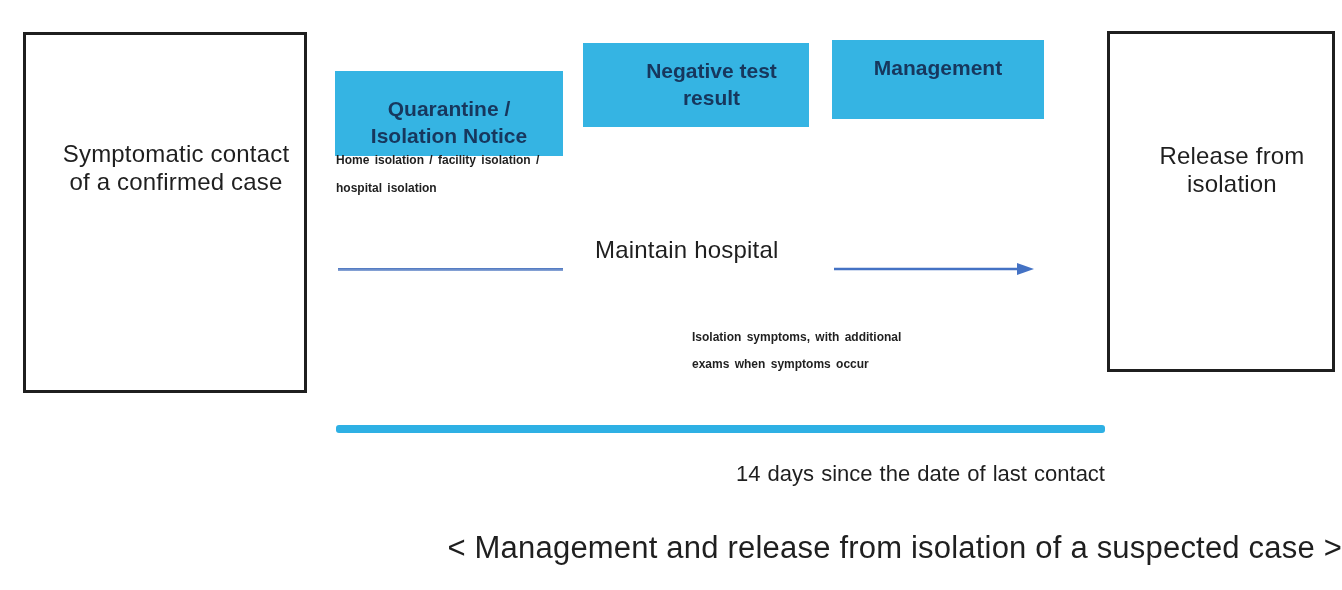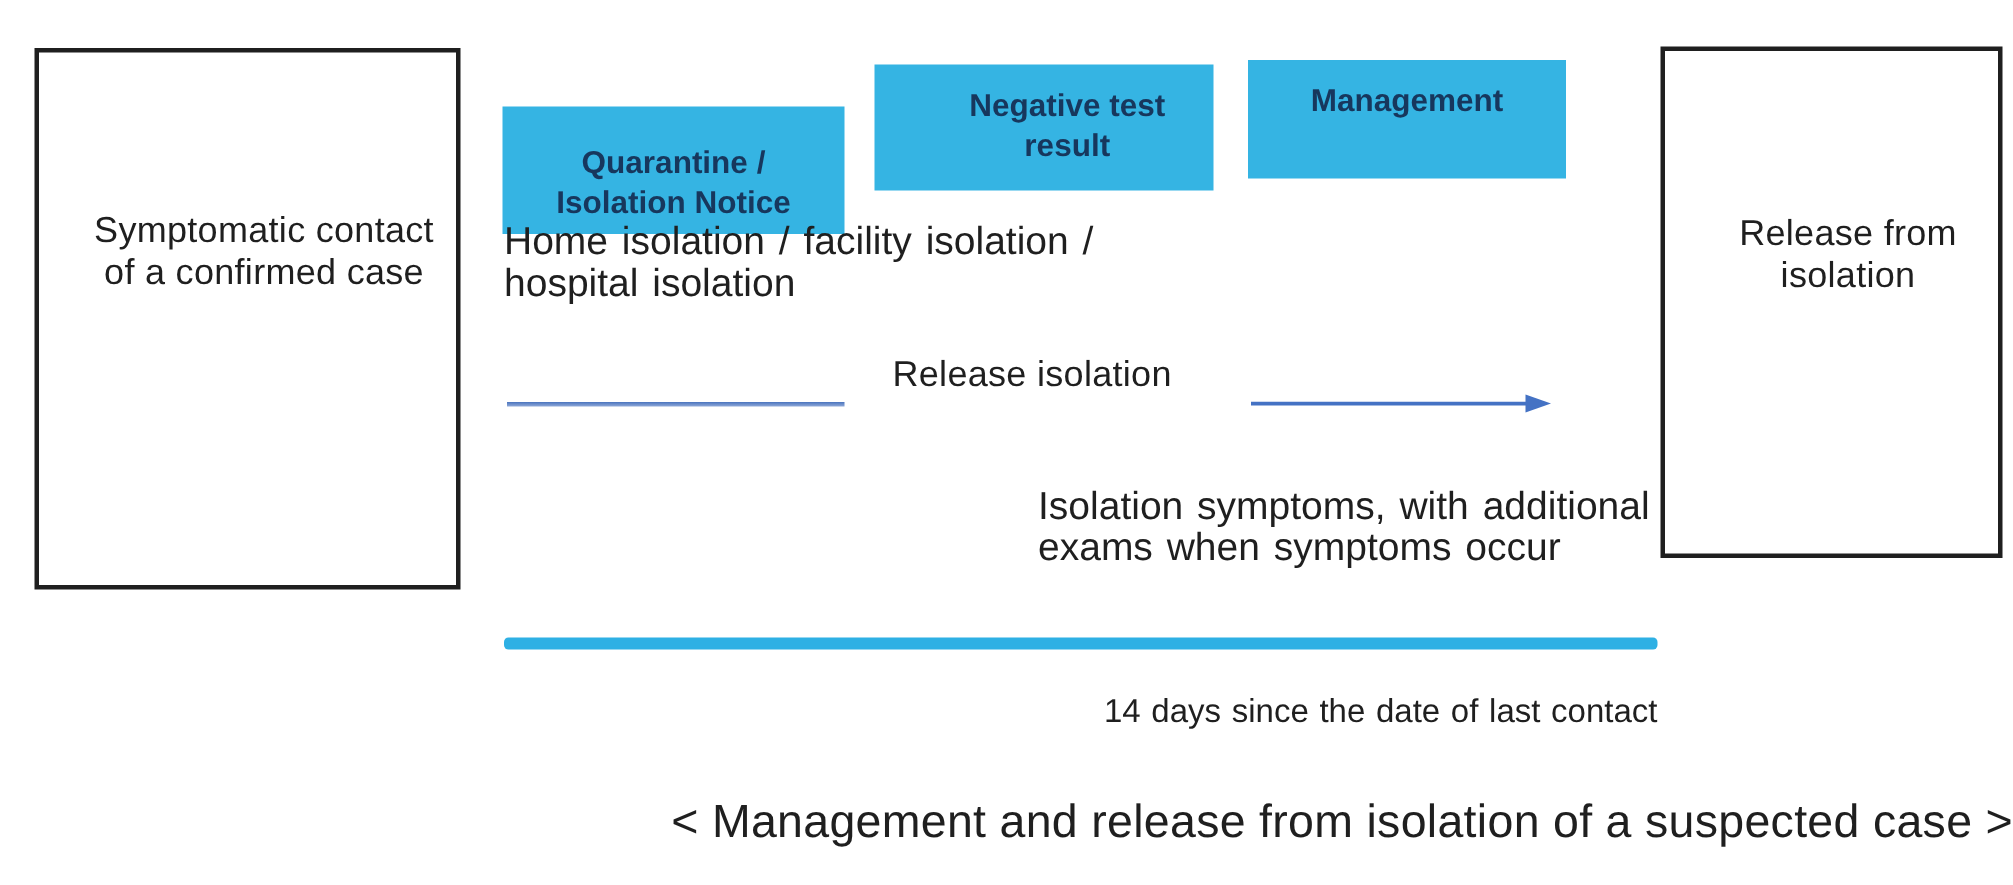--- a/index.html
+++ b/index.html
@@ -36,23 +36,24 @@
     box-sizing: border-box;
     background: var(--cyan-box, #35b4e3);
     color: var(--cyan-box-text, #17375d);
     text-align: center;
     font-weight: bold;
     font-size: 21px;
     line-height: 27px;
   }
 
   .note {
-    font-size: 26px;
+    font-size: 12px;
     line-height: 28px;
     word-spacing: 2px;
+    font-weight: bold;
   }
 
   .maintain-label {
     font-size: 24px;
     letter-spacing: 0.2px;
   }
 
   .plain-line {
     height: 3px;
     background: linear-gradient(#4a74be, #8fa9d8);
@@ -94,21 +95,21 @@
   <div class="abs stage-box preline" style="left:583px; top:43px; width:226px; height:84px; padding-top:14px;padding-left:31px;">Negative test
 result</div>
 
   <div class="abs stage-box preline" style="left:832px; top:40px; width:212px; height:79px; padding-top:14px;">Management</div>
 
   <div class="abs note preline" style="left:336px; top:146px; width:420px;">Home isolation / facility isolation /
 hospital isolation</div>
 
   <div class="abs plain-line" style="left:338px; top:268px; width:225px;"></div>
 
-  <div class="abs maintain-label" style="left:595px; top:236px;">Release isolation</div>
+  <div class="abs maintain-label" style="left:595px; top:236px;">Maintain hospital</div>
 
   <svg class="abs" style="left:830px; top:260px;" width="208" height="18">
     <line x1="4" y1="9" x2="188" y2="9" stroke="#4472c4" stroke-width="2.5"></line>
     <polygon points="187,3 204,9 187,15" fill="#4472c4"></polygon>
   </svg>
 
   <div class="abs note preline" style="left:692px; top:324px; width:410px; line-height:27px;">Isolation symptoms, with additional
 exams when symptoms occur</div>
 
   <div class="abs endpoint-box" style="left:1107px; top:31px; width:228px; height:341px; padding-top:108px;">

